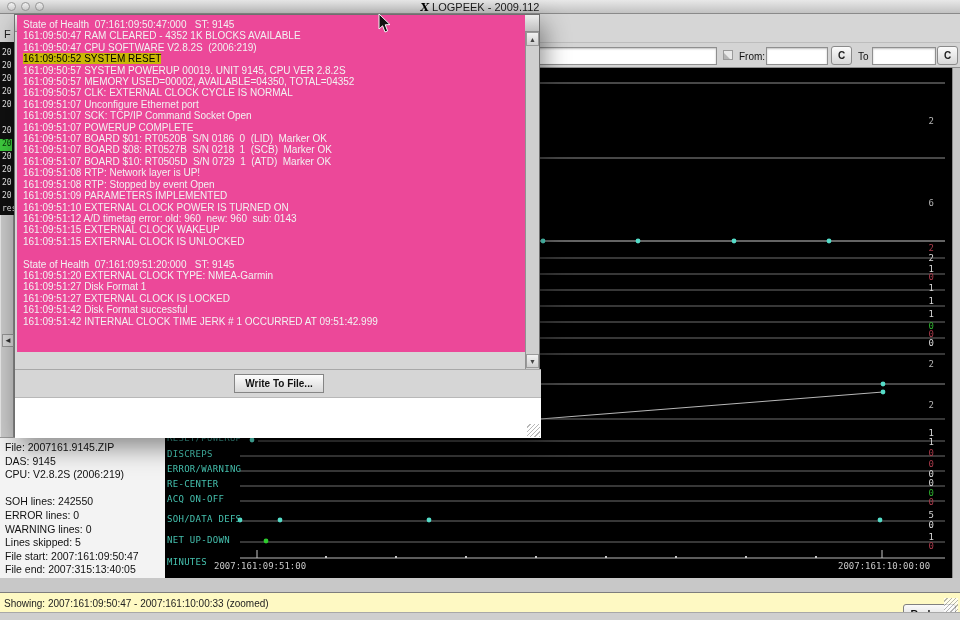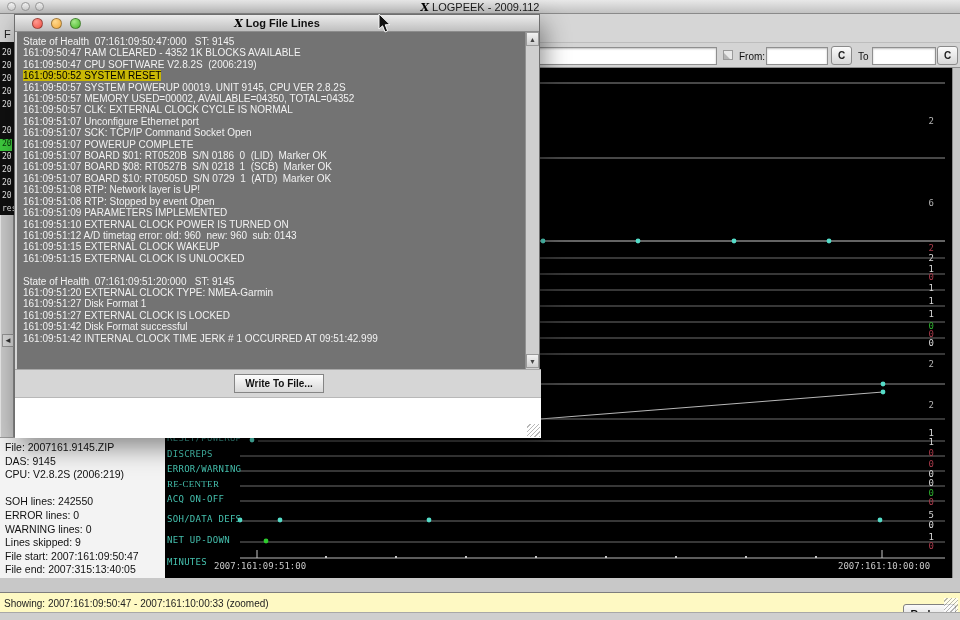--- a/index.html
+++ b/index.html
@@ -64,21 +64,21 @@
   .win-grip { left:944px; top:598px; width:14px; height:14px;
     background:repeating-linear-gradient(135deg,#fff 0 2px,#9a9a9a 2px 3px); opacity:.7; }
 
   
   .dialog { left:14px; top:14px; width:526px; height:423px; background:#d6d6d6;
     border:1px solid #6f6f6f; box-shadow:4px 10px 24px rgba(0,0,0,.45); }
   .dlg-titlebar { left:0; top:0; width:100%; height:17px;
     background:linear-gradient(#ececec,#bfbfbf); border-bottom:1px solid #8c8c8c; }
   .dlg-title { width:100%; text-align:center; font-size:11px; font-weight:bold; line-height:16px; color:#111; }
   .dlg-dot { width:11px; height:11px; border-radius:50%; top:3px; border:1px solid rgba(0,0,0,.35); }
-  .dlg-log { left:2px; top:17px; width:508px; height:337px; background:#737373; overflow:hidden;
+  .dlg-log { left:2px; top:0; width:508px; height:337px; background:#ec4899; overflow:hidden;
     padding:4px 12px 0 6px; }
   .log-line { font-size:10px; line-height:11.4px; color:#f2f2f2; white-space:pre; }
   .log-line .hl { background:#c9b806; color:#000; }
   .dlg-scrollbar { left:510px; top:17px; width:14px; height:337px; background:#cfcfcf; border-left:1px solid #919191; }
   .sb-btn { position:absolute; left:0; width:13px; height:14px; background:linear-gradient(#f2f2f2,#cfcfcf);
     border:1px solid #9a9a9a; color:#444; font-size:7px; text-align:center; line-height:13px; }
   .dlg-btnbar { left:0; top:354px; width:526px; height:28px; background:#d6d6d6; border-top:1px solid #a8a8a8; }
   .write-btn { left:219px; top:4px; width:90px; height:19px; background:linear-gradient(#fdfdfd,#d8d8d8);
     border:1px solid #858585; border-radius:0; font-size:10px; font-weight:bold; color:#111;
     text-align:center; line-height:17px; }
@@ -158,21 +158,21 @@
       <circle cx="252" cy="372" r="2.4" fill="#55dcc8"></circle>
       <circle cx="240" cy="452" r="2.4" fill="#55dcc8"></circle>
       <circle cx="280" cy="452" r="2.4" fill="#55dcc8"></circle>
       <circle cx="429" cy="452" r="2.4" fill="#55dcc8"></circle>
       <circle cx="880" cy="452" r="2.4" fill="#55dcc8"></circle>
       <circle cx="266" cy="473" r="2.4" fill="#2ecc2e"></circle>
     </svg>
     <span class="row-label" style="left: 167px; top: 365px; color: rgb(58, 149, 138);">RESET/POWERUP</span>
     <span class="row-label" style="left: 167px; top: 381px; color: rgb(69, 192, 174); text-align: right;">DISCREPS</span>
     <span class="row-label" style="left: 167px; top: 396px; color: rgb(69, 192, 174);">ERROR/WARNING</span>
-    <span class="row-label" style="left: 167px; top: 411px; color: rgb(69, 192, 174); font-family: Liberation Serif, serif;">RE-CENTER</span>
+    <span class="row-label" style="left: 167px; top: 411px; color: rgb(69, 192, 174);">RE-CENTER</span>
     <span class="row-label" style="left: 167px; top: 426px; color: rgb(69, 192, 174);">ACQ ON-OFF</span>
     <span class="row-label" style="left: 167px; top: 446px; color: rgb(69, 192, 174);">SOH/DATA DEFS</span>
     <span class="row-label" style="left: 167px; top: 467px; color: rgb(69, 192, 174);">NET UP-DOWN</span>
     <span class="row-label" style="left: 167px; top: 489px; color: rgb(69, 192, 174);">MINUTES</span>
     <span class="axis-label" style="left: 214px; top: 493px;">2007:161:09:51:00</span>
     <span class="axis-label" style="left: 838px; top: 493px;">2007:161:10:00:00</span>
     <span class="rt-num" style="top: 48px; color: rgb(180, 180, 180);">2</span>
     <span class="rt-num" style="top: 130px; color: rgb(180, 180, 180);">6</span>
     <span class="rt-num" style="top: 175px; color: rgb(168, 58, 74);">2</span>
     <span class="rt-num" style="top: 185px; color: rgb(216, 216, 216);">2</span>
@@ -223,21 +223,21 @@
 </div>
 
 <div class="abs info-panel" id="info-panel">
     <div class="info-line">File: 2007161.9145.ZIP</div>
     <div class="info-line">DAS: 9145</div>
     <div class="info-line">CPU: V2.8.2S (2006:219)</div>
     <div class="info-line">&nbsp;</div>
     <div class="info-line">SOH lines: 242550</div>
     <div class="info-line">ERROR lines: 0</div>
     <div class="info-line">WARNING lines: 0</div>
-    <div class="info-line">Lines skipped: 9</div>
+    <div class="info-line">Lines skipped: 5</div>
     <div class="info-line">File start: 2007:161:09:50:47</div>
     <div class="info-line">File end: 2007:315:13:40:05</div>
   </div>
 
 <div class="abs status-bar">
   <span class="abs status-text">Showing: 2007:161:09:50:47 - 2007:161:10:00:33 (zoomed)</span>
   <div class="abs redraw-btn">Redraw</div>
 </div>
 <div class="abs bottom-strip"></div>
 <div class="abs win-grip"></div>

